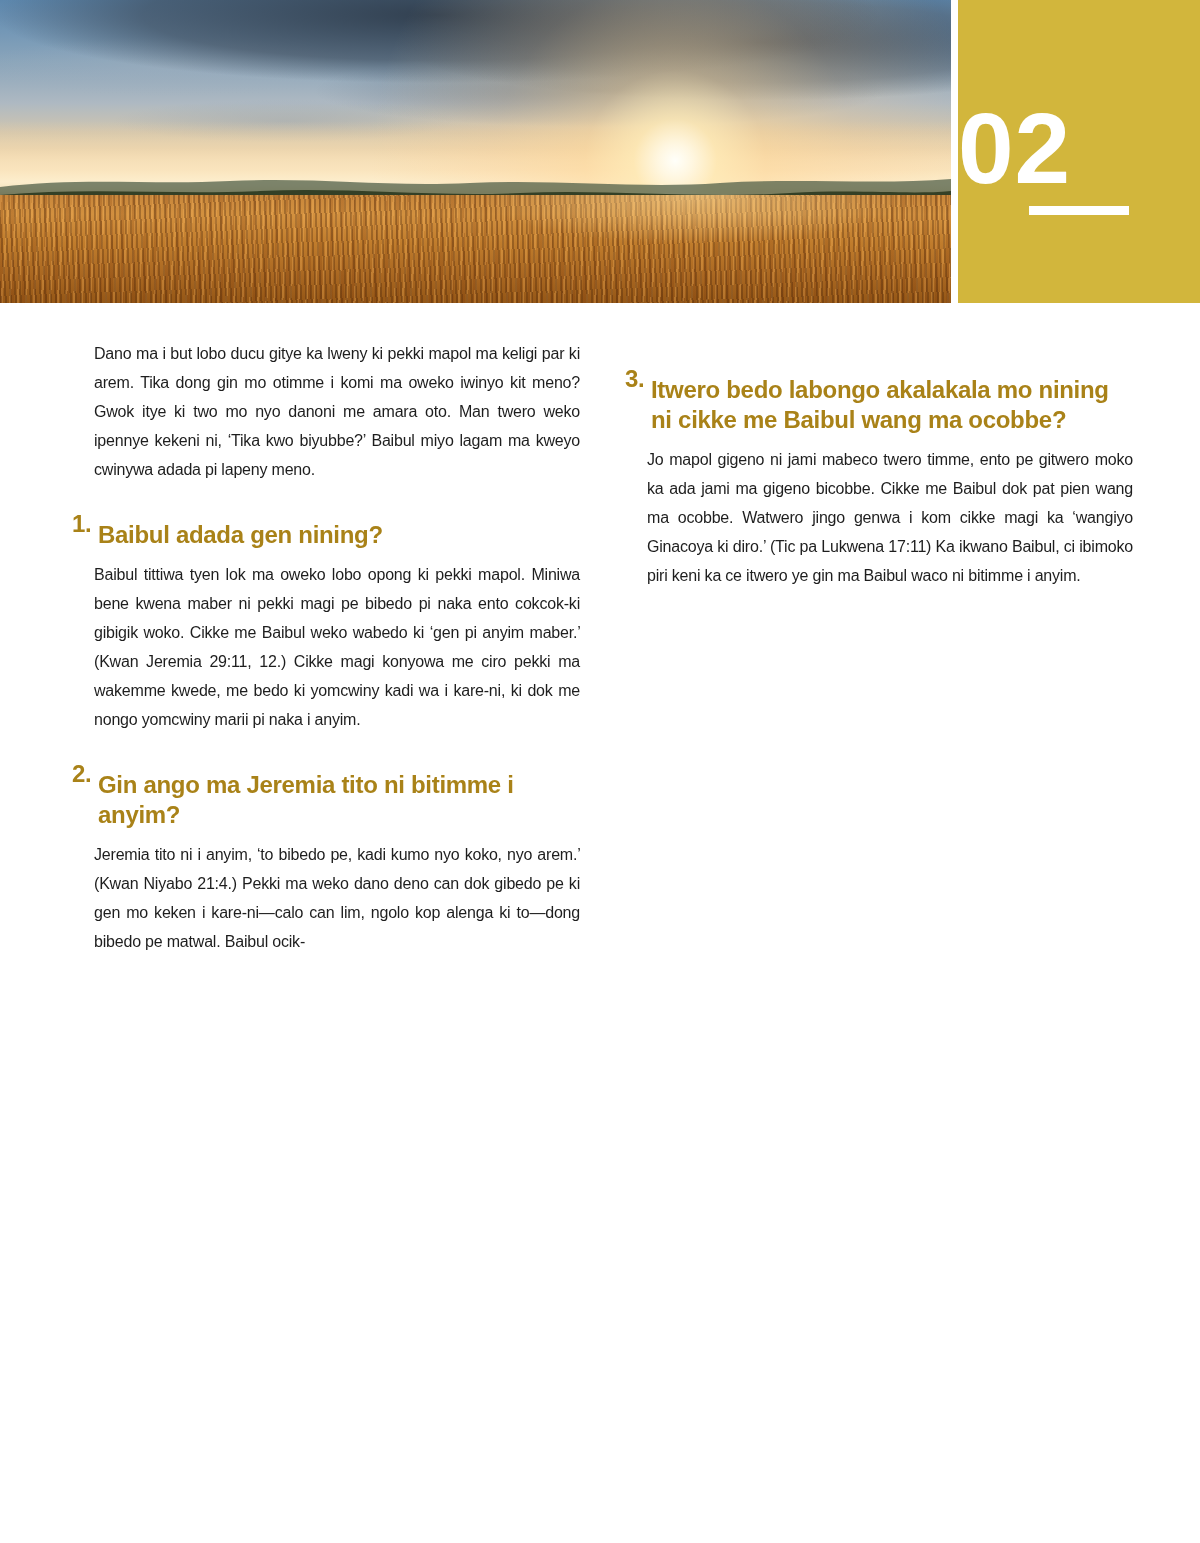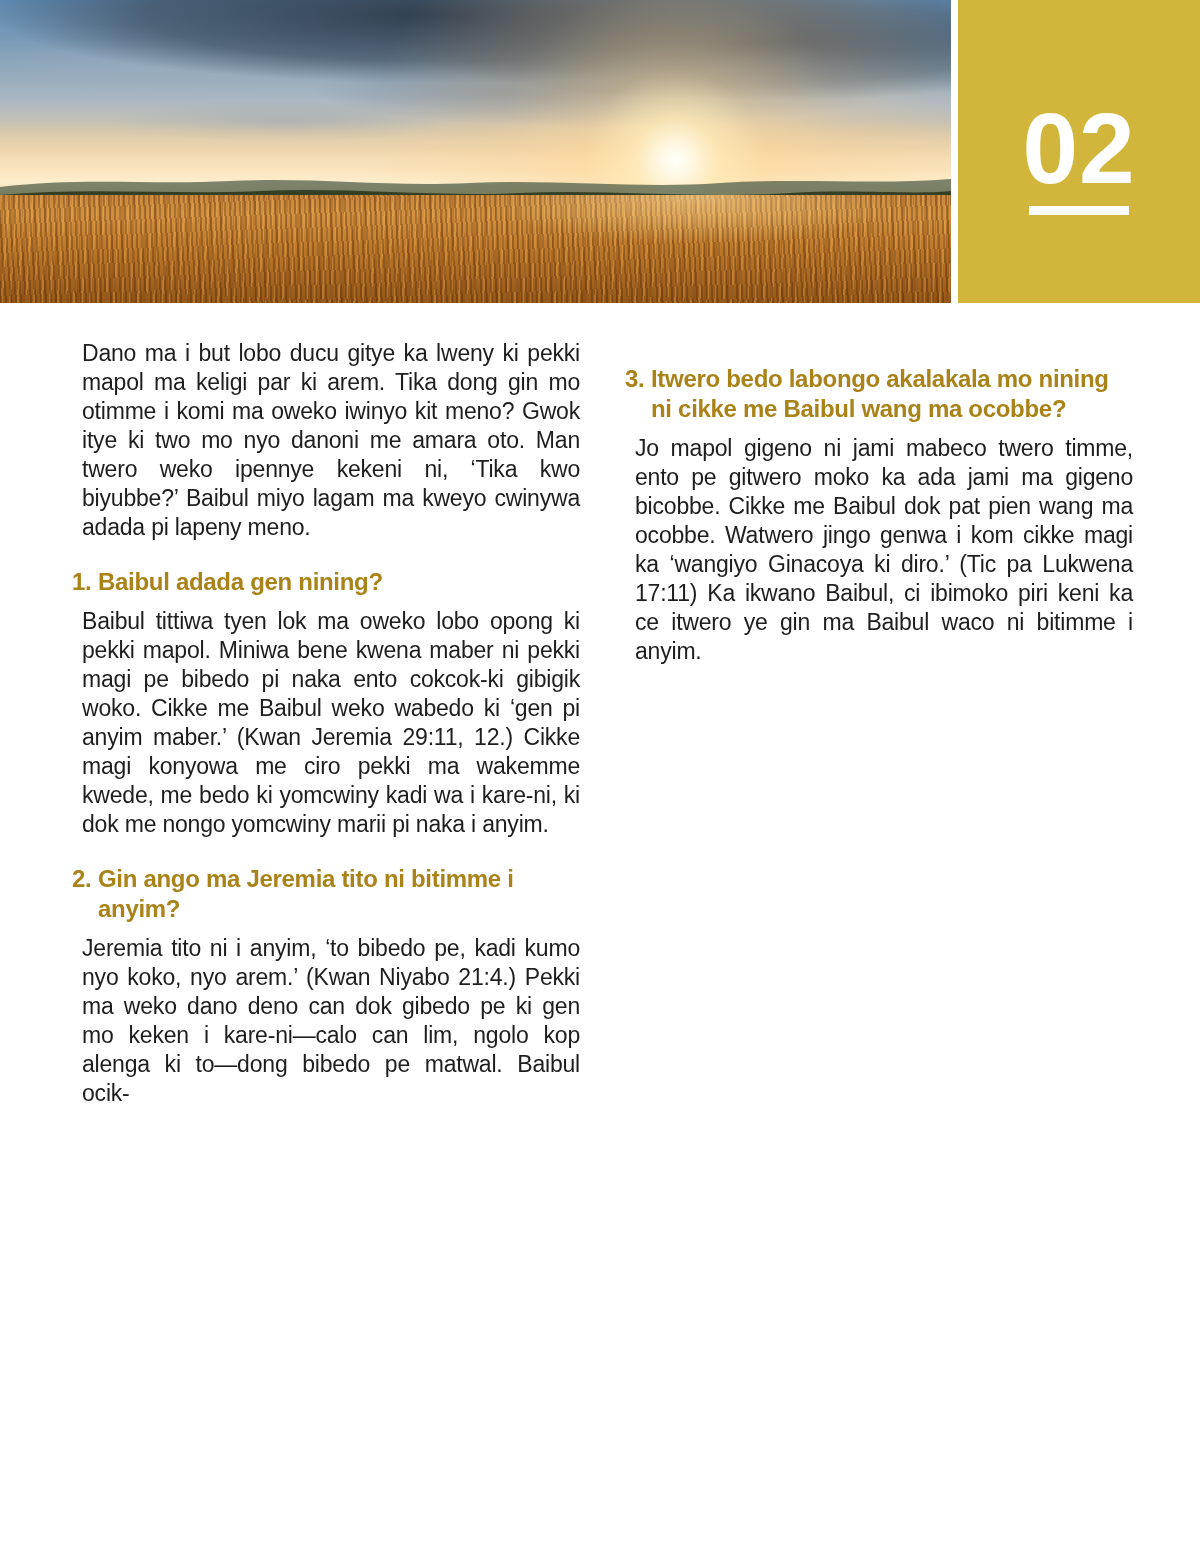--- a/index.html
+++ b/index.html
@@ -49,21 +49,20 @@
       repeating-linear-gradient(90deg, rgba(120,55,10,.22) 0 3px, rgba(0,0,0,0) 3px 11px),
       linear-gradient(180deg, #c8873b 0%, #d3913f 18%, #c07c2c 45%, #a96721 75%, #955716 100%);
   }
 
   .badge {
     position: absolute; left: 958px; top: 0; width: 242px; height: 303px;
     background: var(--accent_yellow, #d2b63c);
   }
   .badge-num {
     margin-top: 98px;
-    text-align: center;
     font-size: 100px;
     line-height: 1;
     font-weight: 700;
     letter-spacing: 1px;
     color: #ffffff;
   }
   .badge-rule {
     width: 100px; height: 9px; background: #ffffff;
     margin: 8px auto 0 auto;
   }
@@ -80,42 +79,42 @@
 
   
   .content {
     margin: 36px 67px 0 70px;
     display: flex;
     gap: 43px;
   }
   .col { flex: 1 1 0; min-width: 0; }
 
   .para {
-    margin: 0 0 0 12px;
-    font-size: 23px;
+    margin: 0 0 0 24px;
+    font-size: 16px;
     line-height: 29px;
     letter-spacing: -0.2px;
     text-align: justify;
     hyphens: none;
     color: var(--text_dark, #1e1e1e);
   }
   .seg-bold { font-weight: 400; }
 
   .question {
     display: flex;
     margin: 25px 0 10px 0;
     padding-left: 2px;
     font-size: 24px;
     line-height: 30px;
     font-weight: 700;
     letter-spacing: -0.3px;
     color: var(--heading_gold, #a98218);
   }
   .q-num { flex: 0 0 26px; }
-  .q-title { flex: 1 1 auto; }
+  .q-title { flex: 1 1 auto; margin-top: 11px; }
 </style>
 </head>
 <body>
 
 <div class="page">
 
   <header class="hero">
     <div class="photo">
       <svg class="hills" viewBox="0 0 951 42" preserveAspectRatio="none">
         <path d="M0,18 C80,8 150,16 230,12 C320,8 380,18 470,14 C560,10 640,20 720,14 C800,9 880,16 951,10 L951,42 L0,42 Z" fill="#51604a" opacity="0.75"></path>

